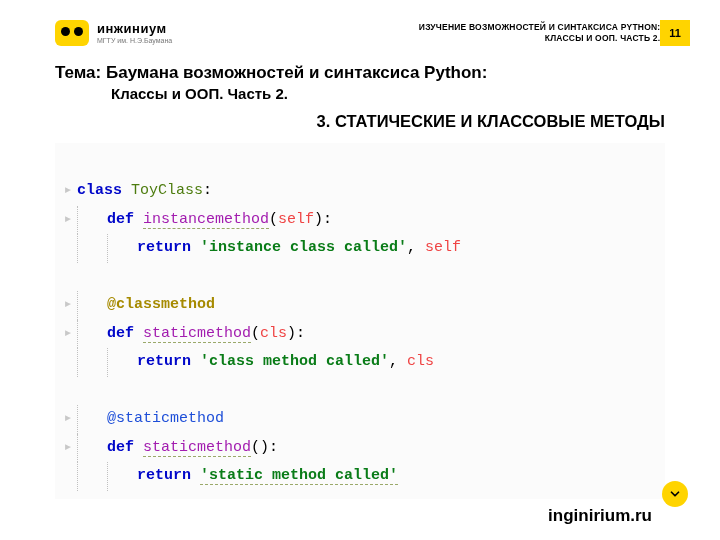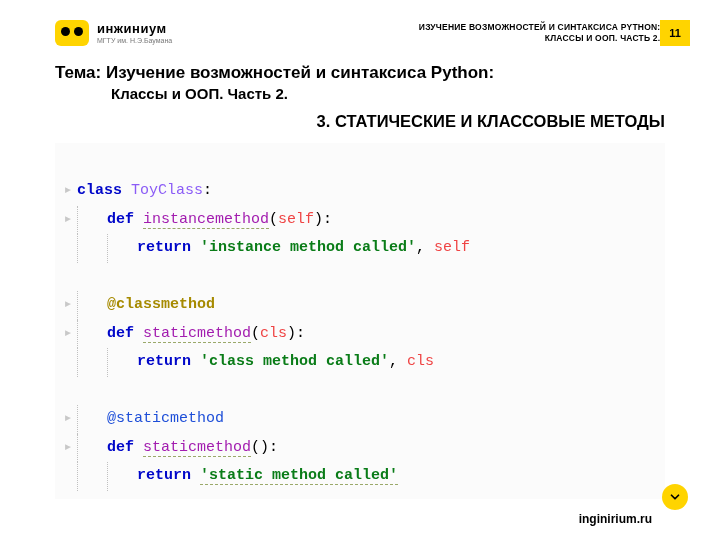--- a/index.html
+++ b/index.html
@@ -47,32 +47,32 @@
     background:#fbfbfb;
     font-family: Consolas, "Courier New", monospace;
     font-size:15px;
     line-height:1.9;
     padding:6px 0 8px 4px;
     white-space:pre;
   }
   .gut { color:#c8c8c8; display:inline-block; width:18px; text-align:center; user-select:none; }
   .ind { color:#c8c8c8; border-left:1px dotted #c0c0c0; display:inline-block; width:30px; }
   .kw  { color:#0007c9; font-weight:700; }
-  .cls { color:#8b5cf6;font-family:Liberation Mono, monospace; }
+  .cls { color:#4d7c0f;font-family:Liberation Mono, monospace; }
   .fn  { color:#a21caf; border-bottom:1px dashed #9aa96a; }
   .par { color:#ef4444; }
   .str { color:#0a7c18; font-weight:700; }
   .strU{ border-bottom:1px dashed #9aa96a; }
   .dec { color:#a68a00; font-weight:600; }
   .dc2 { color:#1d4ed8; font-weight:400; }
   .footer {
     position:absolute; bottom:14px; right:32px;
     display:flex; align-items:center; gap:10px;
   }
-  .url { font-size:12px; font-weight:600;margin-top:44px; }
+  .url { font-size:17px; font-weight:600;margin-top:44px; }
   .circ {
     width:26px; height:26px; border-radius:50%;
     background:#ffd400; display:flex; align-items:center; justify-content:center;
   }
   .circ svg { width:14px; height:14px; }
 </style>
 </head>
 <body>
 
 <div class="header">
@@ -86,30 +86,30 @@
   <div class="hdr-right">
     <div class="hdr-title">
       <div>ИЗУЧЕНИЕ ВОЗМОЖНОСТЕЙ И СИНТАКСИСА PYTHON:</div>
       <div>КЛАССЫ И ООП. ЧАСТЬ 2.</div>
     </div>
     <div class="slide-num">11</div>
   </div>
 </div>
 
 <div class="topic">
-  <div class="topic-line">Тема: Изучение возможностей и синтаксиса Python:</div>
+  <div class="topic-line">Тема: Баумана возможностей и синтаксиса Python:</div>
   <div class="topic-sub">Классы и ООП. Часть 2.</div>
 </div>
 
 <div class="section-h">3. СТАТИЧЕСКИЕ И КЛАССОВЫЕ МЕТОДЫ</div>
 
 <div class="code">
 <span class="gut">▸</span><span class="kw">class</span> <span class="cls">ToyClass</span>:
 <span class="gut">▸</span><span class="ind"> </span><span class="kw">def</span> <span class="fn">instancemethod</span>(<span class="par">self</span>):
-<span class="gut"> </span><span class="ind"> </span><span class="ind"> </span><span class="kw">return</span> <span class="str">'instance method called'</span>, <span class="par">self</span>
+<span class="gut"> </span><span class="ind"> </span><span class="ind"> </span><span class="kw">return</span> <span class="str">'instance class called'</span>, <span class="par">self</span>
 
 <span class="gut">▸</span><span class="ind"> </span><span class="dec">@classmethod</span>
 <span class="gut">▸</span><span class="ind"> </span><span class="kw">def</span> <span class="fn">staticmethod</span>(<span class="par">cls</span>):
 <span class="gut"> </span><span class="ind"> </span><span class="ind"> </span><span class="kw">return</span> <span class="str">'class method called'</span>, <span class="par">cls</span>
 
 <span class="gut">▸</span><span class="ind"> </span><span class="dc2">@staticmethod</span>
 <span class="gut">▸</span><span class="ind"> </span><span class="kw">def</span> <span class="fn">staticmethod</span>():
 <span class="gut"> </span><span class="ind"> </span><span class="ind"> </span><span class="kw">return</span> <span class="str strU">'static method called'</span>
 </div>
 

